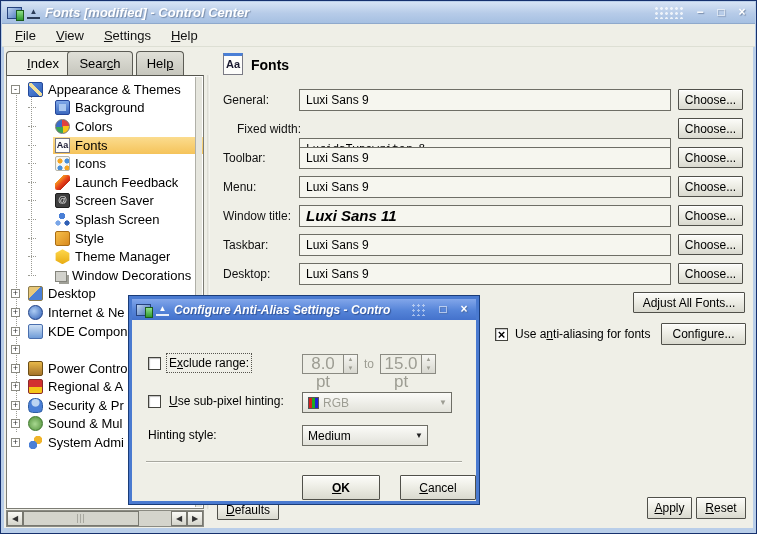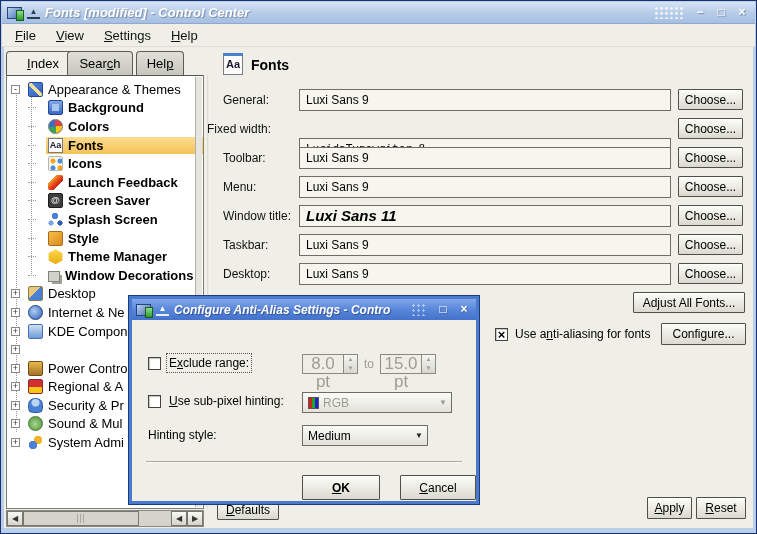--- a/index.html
+++ b/index.html
@@ -40,21 +40,21 @@
        font-size:13px;background:linear-gradient(180deg,#e0e0d8,#c6c6bd);}
   .tab.active{background:#efefe7;}
 
   
   .treepanel{position:absolute;left:2px;top:28px;width:198px;height:434px;background:#fff;
        border:1px solid #7c7c74;border-top-color:#55554e;padding-top:4px;overflow:hidden;}
   .vtrack{position:absolute;right:1px;top:1px;bottom:1px;width:7px;background:#e6e6de;
        border-left:1px solid #b0b0a8;}
   .trow{display:flex;align-items:center;height:18.6px;font-size:13px;position:relative;}
   .trow.lvl0{padding-left:4px;gap:6px;}
-  .trow.lvl1{padding-left:21px;gap:10px;font-weight:bold;}
+  .trow.lvl1{padding-left:21px;gap:17px;}
   .exp{width:9px;height:9px;border:1px solid #8a8a82;background:#fff;font-size:9px;line-height:7px;
        text-align:center;color:#333;flex:none;}
   .stub{width:8px;border-top:1px dotted #9a9a92;flex:none;}
   .vguide{position:absolute;border-left:1px dotted #9a9a92;width:0;}
   .hlwrap{display:flex;align-items:center;gap:5px;flex:1;padding:1px 2px;min-width:0;}
   .sel .hlwrap{background:linear-gradient(180deg,#fbdc8e,#f5c35a);}
   .tlabel{white-space:nowrap;overflow:hidden;}
 
   
   .ticon{width:15px;height:15px;flex:none;position:relative;border-radius:2px;}
@@ -356,21 +356,21 @@
       <span class="sbtn">▶</span>
     </div>
 
     <div class="hdr-icon">Aa</div>
     <div class="hdr-title">Fonts</div>
 
     <div class="flabel" style="left:219px;top:46px;">General:</div>
     <div class="ffield" style="left:295px;top:42px;">Luxi Sans 9</div>
     <div class="btn choosebtn" style="top:42px;">Choose...</div>
 
-    <div class="flabel" style="left:203px;top:75px;">Fixed width:</div>
+    <div class="flabel" style="left:233px;top:75px;">Fixed width:</div>
     <div class="ffield mono" style="left:295px;top:71px;margin-top:20px;">LucidaTypewriter 8</div>
     <div class="btn choosebtn" style="top:71px;">Choose...</div>
 
     <div class="flabel" style="left:219px;top:104px;">Toolbar:</div>
     <div class="ffield" style="left:295px;top:100px;">Luxi Sans 9</div>
     <div class="btn choosebtn" style="top:100px;">Choose...</div>
 
     <div class="flabel" style="left:219px;top:133px;">Menu:</div>
     <div class="ffield" style="left:295px;top:129px;">Luxi Sans 9</div>
     <div class="btn choosebtn" style="top:129px;">Choose...</div>

